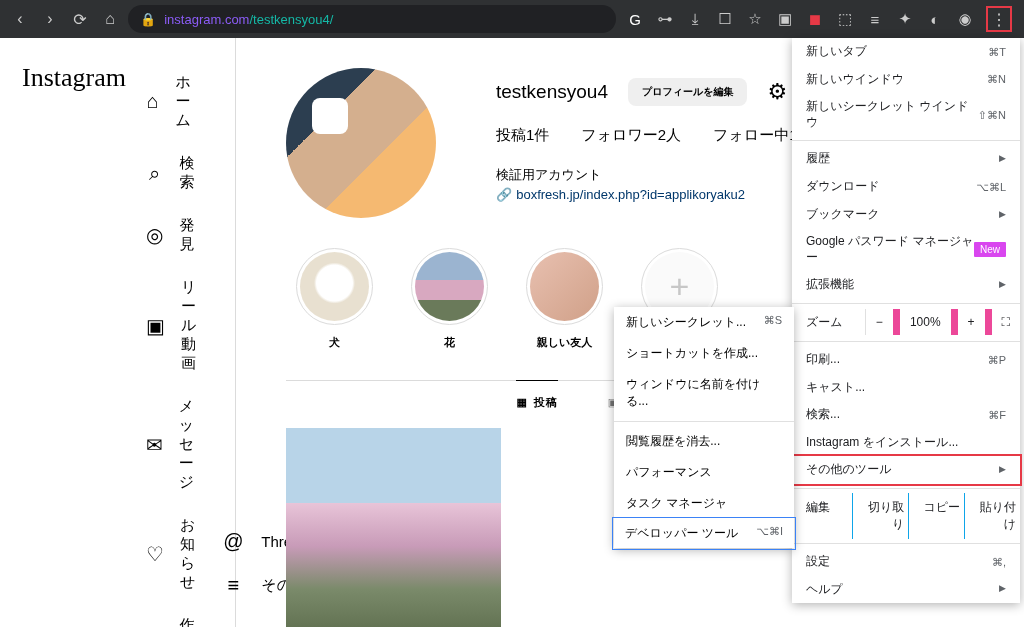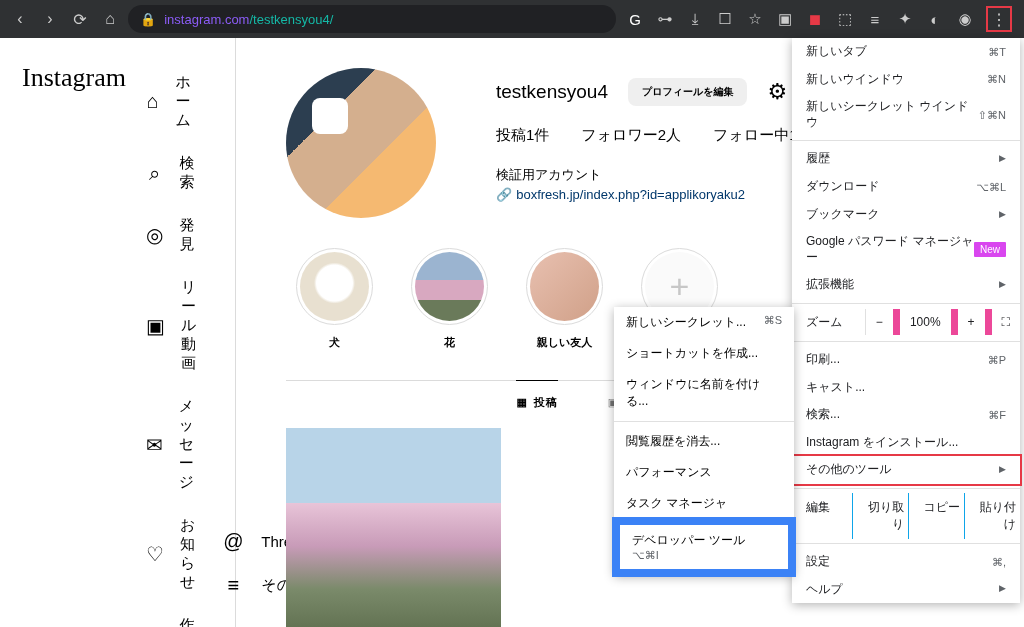--- a/index.html
+++ b/index.html
@@ -67,21 +67,21 @@
 .zc:first-child { border-left: none; }
 .cm-edit { display: flex; }
 .cm-edit div { flex: 1; text-align: right; padding: 6px 4px; border-left: 1px solid #0ea5e9; }
 .cm-edit div:first-child { text-align: left; padding-left: 14px; border-left: none; flex: 0.9; }
 
 
 .sub-menu { position: absolute; top: 307px; left: 614px; width: 180px; background: #fff; box-shadow: 0 2px 10px rgba(0,0,0,0.3); font-size: 12px; z-index: 101; }
 .sm-item { padding: 7px 12px; display: flex; justify-content: space-between; cursor: pointer; }
 .sm-item .sh { color: #5f6368; font-size: 11px; }
 .sm-sep { border-top: 1px solid #e0e0e0; margin: 4px 0; }
-.sm-highlight { border: 8px solid #3b82f6; margin: -2px; flex-direction: column; }
+.sm-highlight { border: 1px solid #3b82f6; margin: -2px; }
 </style>
 </head>
 <body>
 
 <div class="browser-bar">
   <div class="nav-btn">‹</div>
   <div class="nav-btn">›</div>
   <div class="nav-btn">⟳</div>
   <div class="nav-btn">⌂</div>
   <div class="url-bar">

